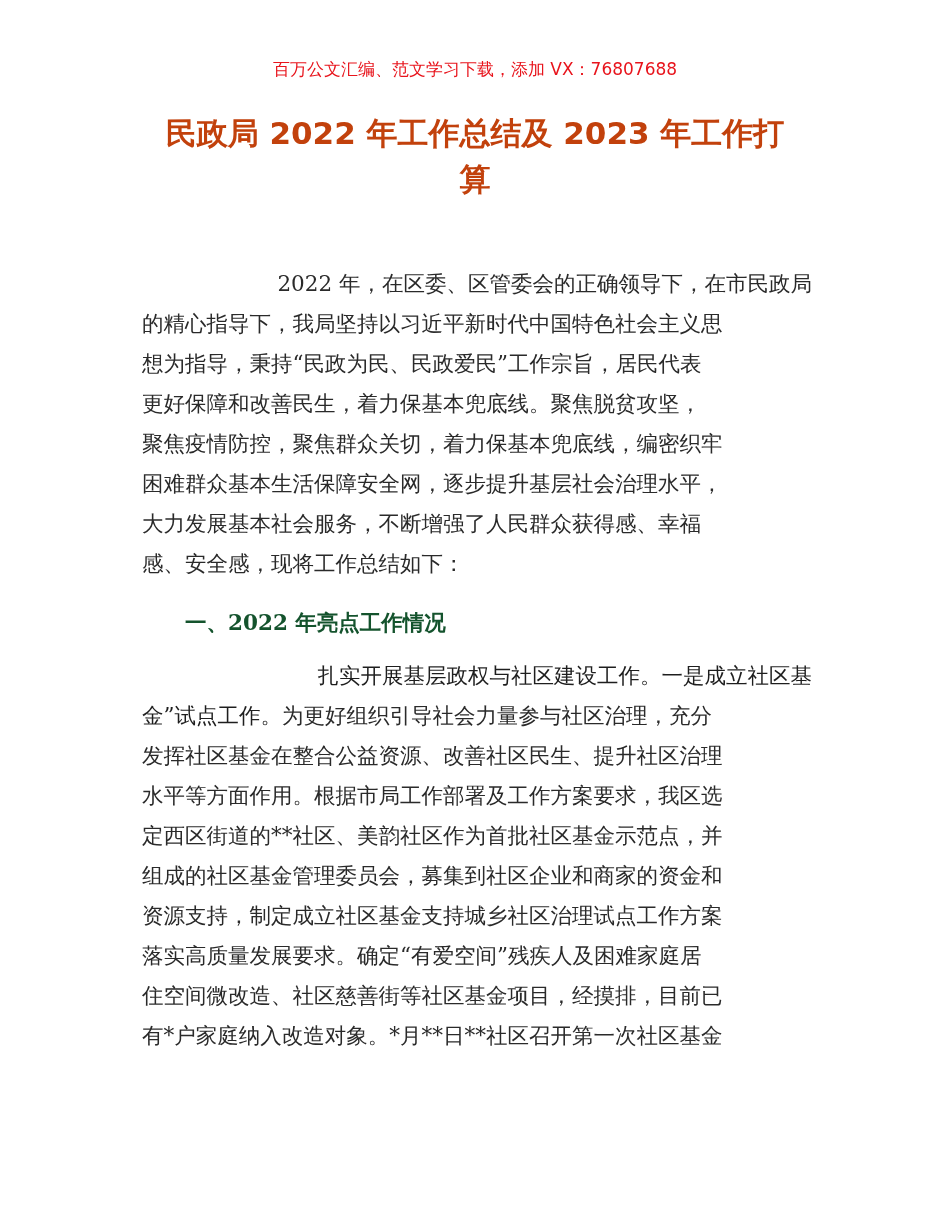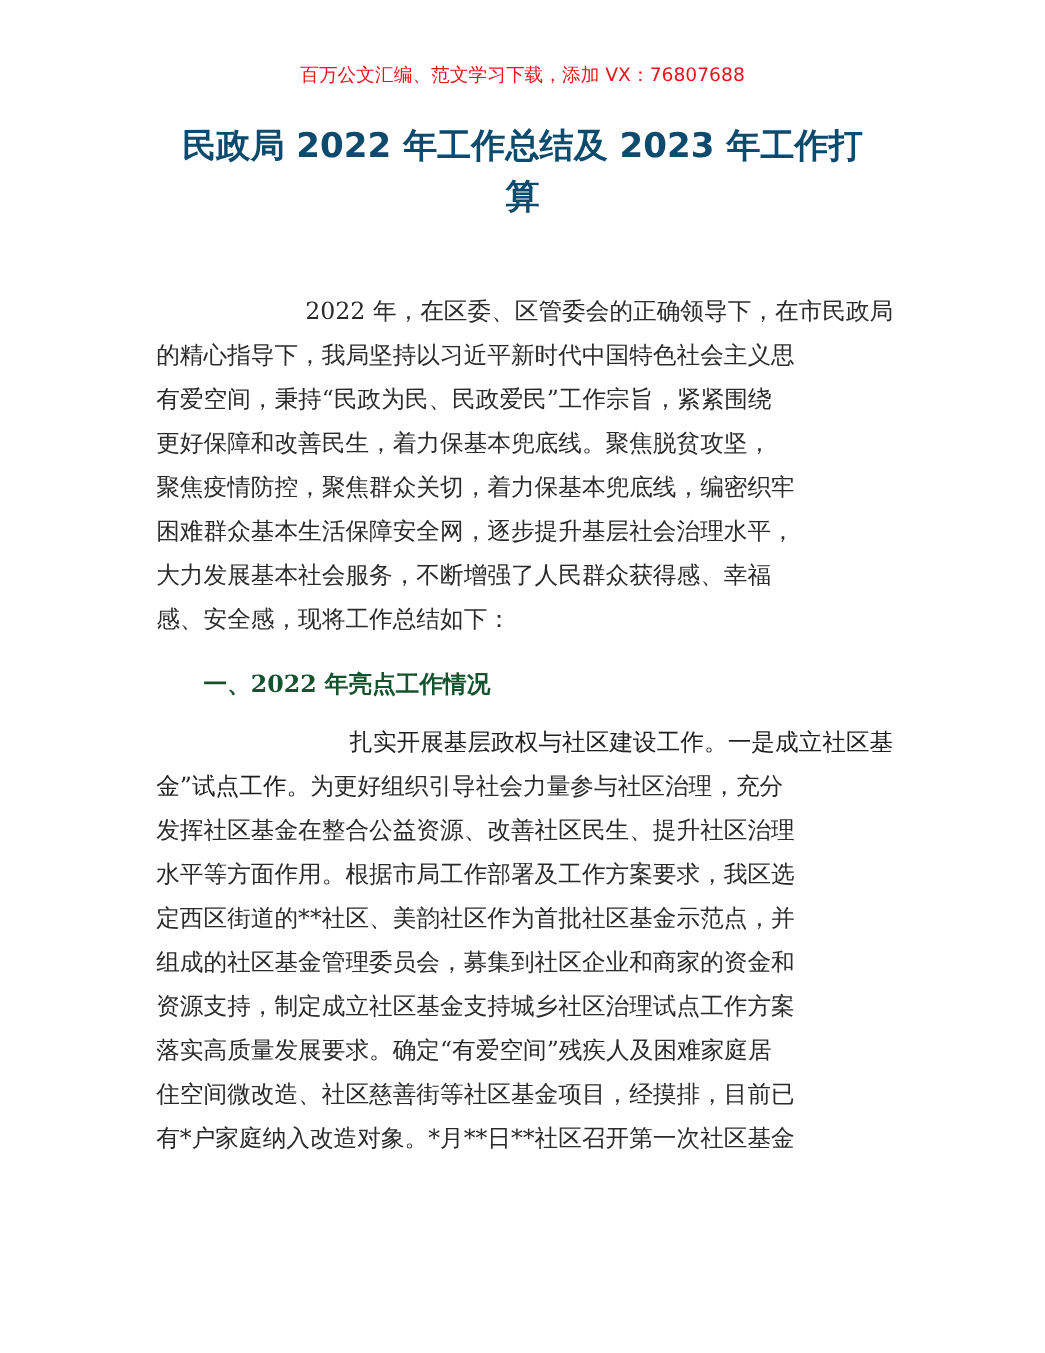--- a/index.html
+++ b/index.html
@@ -36,21 +36,21 @@
     .title {
       position: absolute;
       top: 110px;
       left: 140px;
       width: 670px;
       text-align: center;
       font-family: "DejaVu Sans", sans-serif;
       font-weight: bold;
       font-size: 31px;
       line-height: 46px;
-      color: #0c4a6e;
+      color: #c2410c;
     }
     .body-text {
       position: absolute;
       left: 142px;
       width: 670px;
       font-family: "DejaVu Serif", serif;
       font-size: 21.5px;
       color: #2a2a2a;
     }
     .line {
@@ -88,21 +88,21 @@
   <div class="watermark">百万公文汇编、范文学习下载，添加 VX：76807688</div>
 
   <div class="title">
     <div>民政局 2022 年工作总结及 2023 年工作打</div>
     <div>算</div>
   </div>
 
   <div class="body-text" style="top: 264px;">
     <span class="line indent">2022 年，在区委、区管委会的正确领导下，在市民政局</span>
     <span class="line">的精心指导下，我局坚持以习近平新时代中国特色社会主义思</span>
-    <span class="line">有爱空间，秉持“民政为民、民政爱民”工作宗旨，紧紧围绕</span>
+    <span class="line">想为指导，秉持“民政为民、民政爱民”工作宗旨，居民代表</span>
     <span class="line">更好保障和改善民生，着力保基本兜底线。聚焦脱贫攻坚，</span>
     <span class="line">聚焦疫情防控，聚焦群众关切，着力保基本兜底线，编密织牢</span>
     <span class="line">困难群众基本生活保障安全网，逐步提升基层社会治理水平，</span>
     <span class="line">大力发展基本社会服务，不断增强了人民群众获得感、幸福</span>
     <span class="line">感、安全感，现将工作总结如下：</span>
   </div>
 
   <div class="heading1">一、2022 年亮点工作情况</div>
 
   <div class="body-text" style="top: 656px;">

